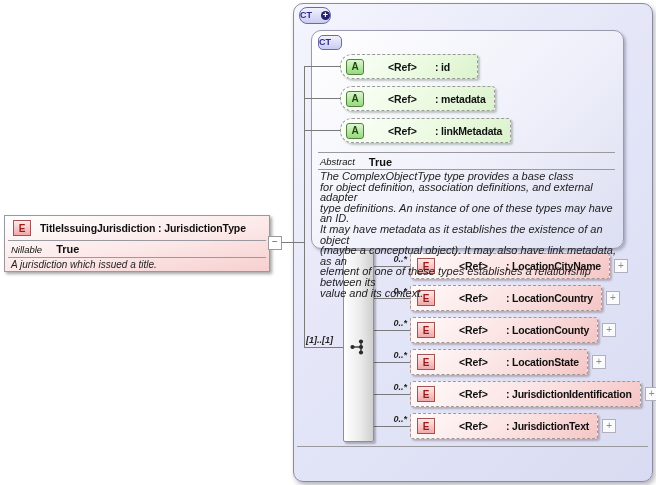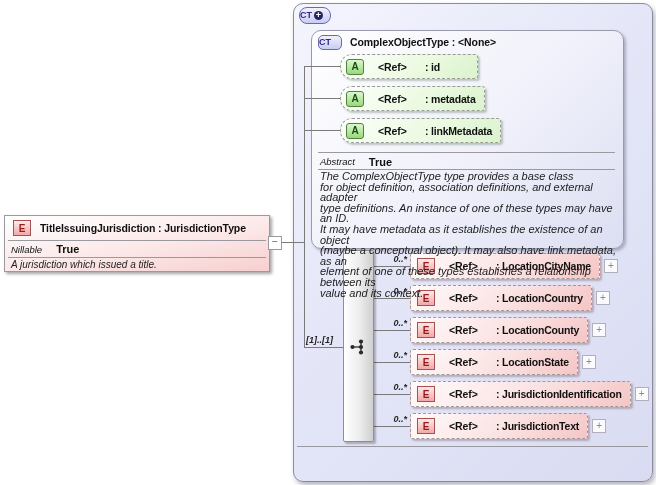--- a/index.html
+++ b/index.html
@@ -12,21 +12,21 @@
   
   .bigbox{left:293px;top:3px;width:358px;height:477px;border:1px solid #8a8aa0;border-radius:10px;
           background:linear-gradient(135deg,#f4f5fd 0%,#e4e6f8 45%,#d9dbf2 100%);
           box-shadow:2px 3px 5px rgba(40,40,70,.35);z-index:1;}
   .innerbox{left:311px;top:30px;width:311px;height:217px;border:1px solid #9a9aae;border-radius:10px;
           background:linear-gradient(135deg,#ffffff 0%,#eff0fa 55%,#dcdff2 100%);
           box-shadow:2px 2px 3px rgba(40,40,70,.3);z-index:3;}
   .header{position:absolute;display:flex;align-items:center;gap:8px;z-index:6;white-space:nowrap;}
   .title{font-weight:bold;font-size:10.5px;letter-spacing:-0.1px;color:#101010;}
   
-  .badge-ct{display:inline-flex;align-items:center;justify-content:flex-start;gap:2px;
+  .badge-ct{display:inline-flex;align-items:center;justify-content:space-between;gap:2px;
             border:1px solid #6a6aaa;background:linear-gradient(180deg,#f2f2fd,#c9ccf2);
             color:#2b2b90;font-weight:bold;font-size:9px;flex:0 0 auto;}
   .badge-ct.small{width:22px;height:13px;border-radius:5px;}
   .badge-ct.big{width:30px;height:15px;border-radius:8px;}
   .ct-plus{width:9px;height:9px;border-radius:50%;background:#23236a;color:#ffffff;
            font-size:9px;line-height:8px;text-align:center;font-weight:bold;}
   .badge-a{width:16px;height:14px;border:1px solid #55803f;border-radius:3px;flex:0 0 auto;
            background:linear-gradient(180deg,#ddf7cf,#94da7c);color:#1c4a12;font-weight:bold;
            font-size:10px;display:flex;align-items:center;justify-content:center;}
   .badge-e{width:16px;height:14px;border:1px solid #a85050;flex:0 0 auto;
@@ -36,21 +36,21 @@
   .attr-row{position:absolute;height:25px;display:flex;align-items:center;z-index:5;}
   .attr-box{display:flex;align-items:center;height:25px;min-width:138px;box-sizing:border-box;
             border:1px dashed #9a9a9a;border-radius:12px 3px 3px 12px;
             background:linear-gradient(135deg,#fbfffa 0%,#ecfae2 55%,#dbf3cd 100%);
             box-shadow:2px 2px 2px rgba(60,90,60,.3);padding:0 8px 0 5px;white-space:nowrap;}
   .elem-row{position:absolute;height:26px;display:flex;align-items:center;z-index:5;}
   .elem-box{display:flex;align-items:center;height:26px;box-sizing:border-box;
             border:1px dashed #9a9a9a;border-radius:3px;
             background:linear-gradient(135deg,#fffafa 0%,#fbe2e2 55%,#f5c6c6 100%);
             box-shadow:2px 2px 2px rgba(110,60,60,.33);padding:0 8px 0 6px;white-space:nowrap;}
-  .ref{font-weight:bold;font-size:10.5px;width:47px;margin-left:14px;letter-spacing:-0.1px;color:#101010;}
+  .ref{font-weight:bold;font-size:10.5px;width:47px;margin-left:24px;letter-spacing:-0.1px;color:#101010;}
   .ename{font-weight:bold;font-size:10.5px;letter-spacing:-0.2px;color:#101010;}
   .expander{width:12px;height:12px;border:1px solid #b0b0bc;background:#fbfbfd;color:#8a8a96;
             font-size:10px;line-height:11px;text-align:center;margin-left:4px;flex:0 0 auto;z-index:6;}
   .collapser{position:absolute;width:12px;height:12px;border:1px solid #999;background:#ffffff;
             color:#555;font-size:10px;line-height:10px;text-align:center;z-index:6;}
   .sep{position:absolute;height:1px;background:#99999f;z-index:6;}
   .prop-row{position:absolute;display:flex;align-items:center;gap:14px;z-index:6;white-space:nowrap;}
   .prop-label{font-style:italic;font-size:9.5px;color:#111;}
   .prop-value{font-weight:bold;font-size:11px;color:#111;}
   .doctext{position:absolute;font-style:italic;font-size:11px;line-height:10.6px;color:#222;
@@ -112,21 +112,20 @@
   <div class="header" style="left:299px;top:6px;height:18px;">
     <span class="badge-ct big">
       <span>CT</span>
       <span class="ct-plus">+</span>
     </span>
   </div>
 
   <div class="innerbox abs"></div>
   <div class="header" style="left:318px;top:34px;height:16px;">
     <span class="badge-ct small">CT</span>
-    <span class="title">ComplexObjectType : &lt;None&gt;</span>
   </div>
 
   <div class="attr-row" style="left:340px;top:54px;">
     <div class="attr-box">
       <span class="badge-a">A</span>
       <span class="ref">&lt;Ref&gt;</span>
       <span class="ename">: id</span>
     </div>
   </div>
   <div class="attr-row" style="left:340px;top:86px;">

